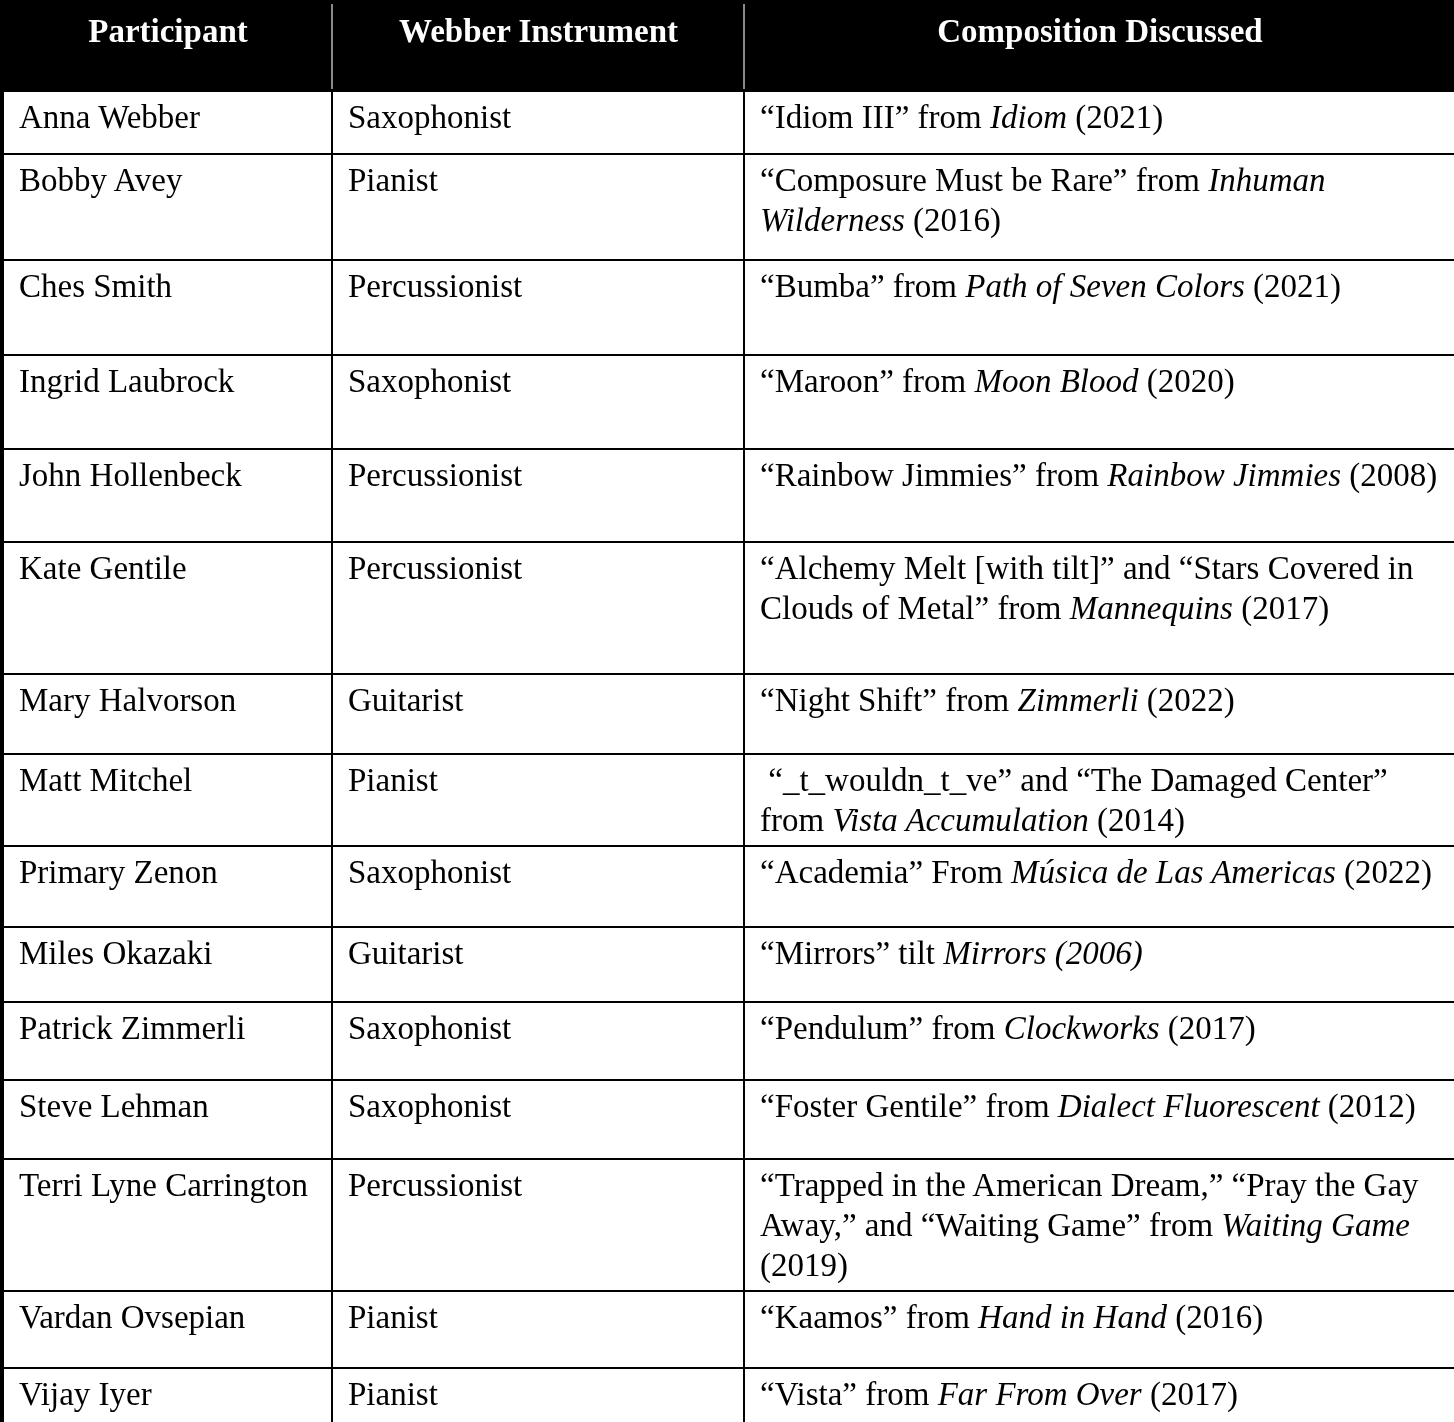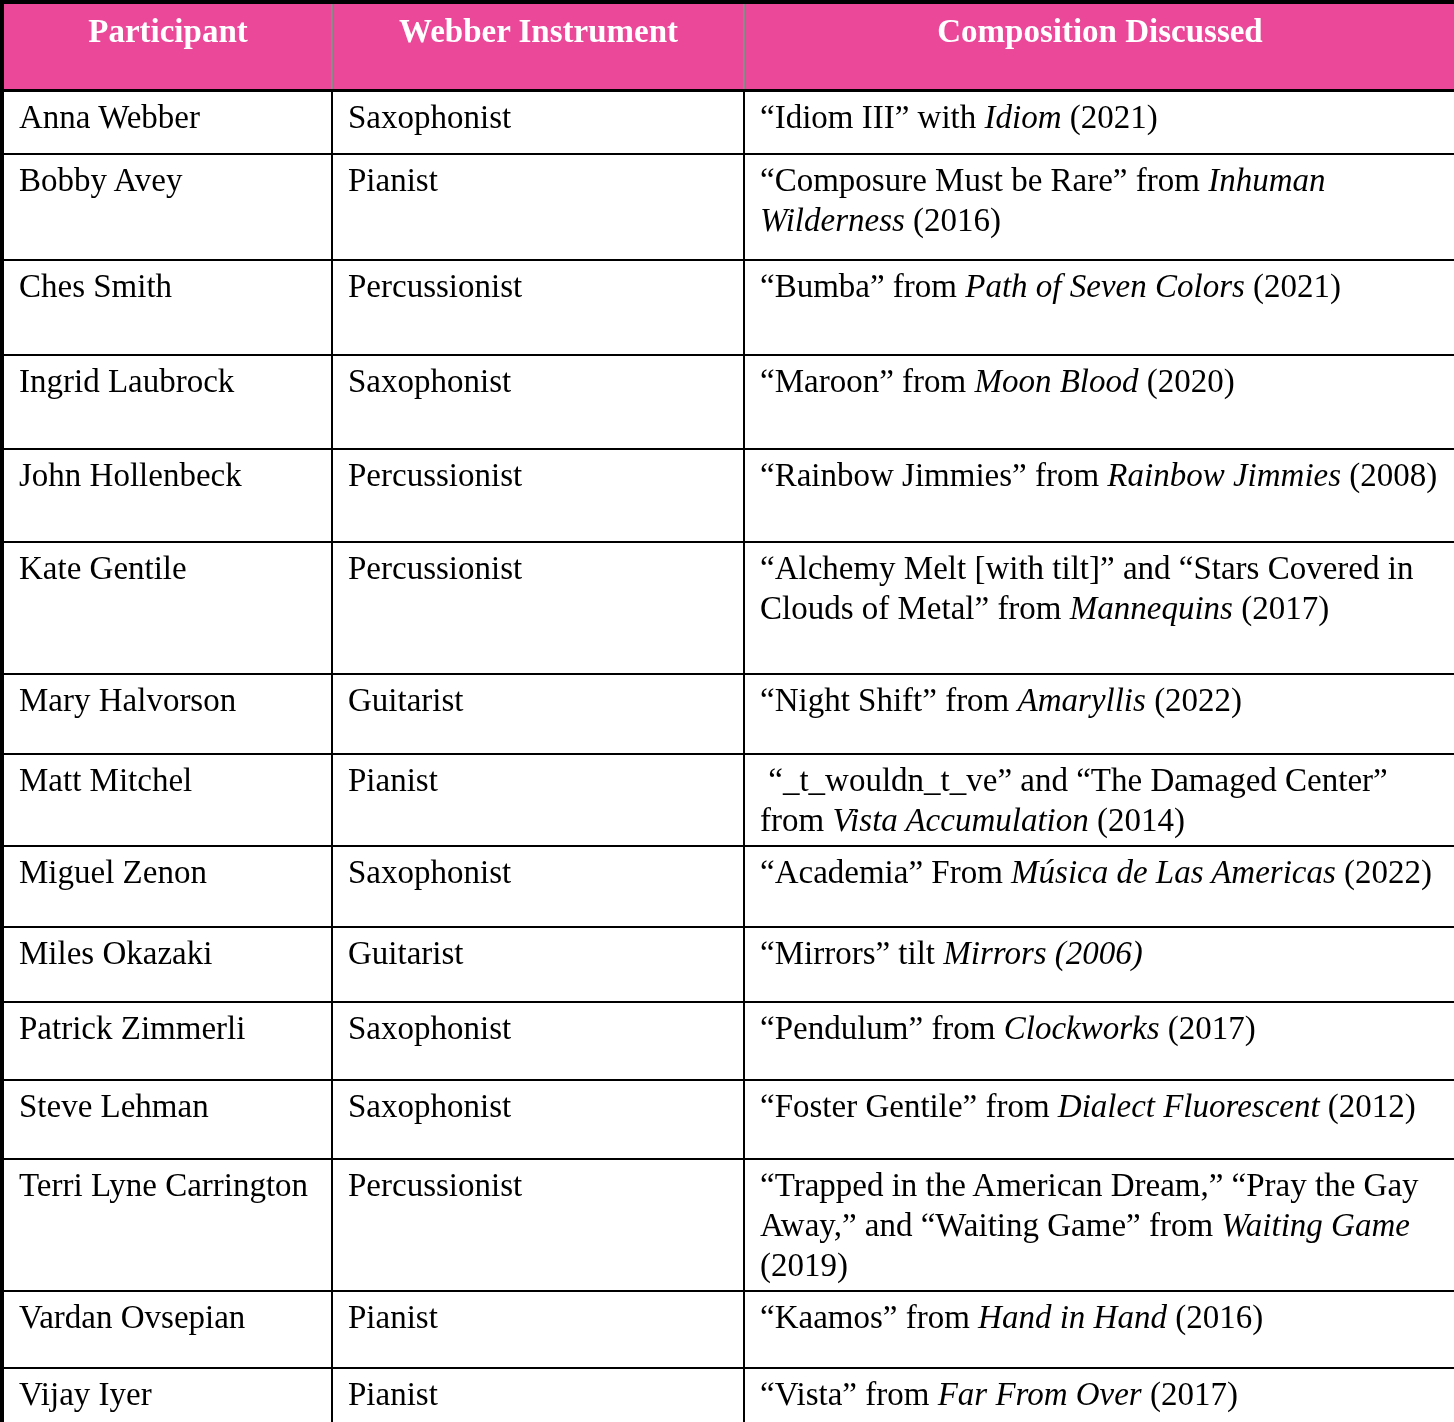--- a/index.html
+++ b/index.html
@@ -27,21 +27,21 @@
     border: 2px solid #000000;
     vertical-align: top;
     padding: 5px 14px 5px 15px;
     overflow: hidden;
     word-wrap: break-word;
   }
   table.doc-table thead tr {
     height: 88px;
   }
   table.doc-table th {
-    background: #ec4899;
+    background: #000000;
     color: #ffffff;
     font-weight: bold;
     text-align: center;
     padding-top: 7px;
     border-left: 2px solid #8a8a8a;
     border-right: 2px solid #8a8a8a;
     border-top: 4px solid #000000;
     border-bottom: 3px solid #000000;
   }
   table.doc-table th:first-child { border-left: 4px solid #000000; }
@@ -76,21 +76,21 @@
     <tr>
       <th>Participant</th>
       <th>Webber Instrument</th>
       <th>Composition Discussed</th>
     </tr>
   </thead>
   <tbody>
       <tr>
         <td>Anna Webber</td>
         <td>Saxophonist</td>
-        <td><span>“Idiom III” with </span><span class="album-italic">Idiom</span><span> (2021)</span></td>
+        <td><span>“Idiom III” from </span><span class="album-italic">Idiom</span><span> (2021)</span></td>
       </tr>
       <tr>
         <td>Bobby Avey</td>
         <td>Pianist</td>
         <td><span>“Composure Must be Rare” from </span><span class="album-italic">Inhuman Wilderness</span><span> (2016)</span></td>
       </tr>
       <tr>
         <td>Ches Smith</td>
         <td>Percussionist</td>
         <td><span>“Bumba” from </span><span class="album-italic">Path of Seven Colors</span><span> (2021)</span></td>
@@ -106,29 +106,29 @@
         <td><span>“Rainbow Jimmies” from </span><span class="album-italic">Rainbow Jimmies</span><span> (2008)</span></td>
       </tr>
       <tr>
         <td>Kate Gentile</td>
         <td>Percussionist</td>
         <td><span>“Alchemy Melt [with tilt]” and “Stars Covered in Clouds of Metal” from </span><span class="album-italic">Mannequins</span><span> (2017)</span></td>
       </tr>
       <tr>
         <td>Mary Halvorson</td>
         <td>Guitarist</td>
-        <td><span>“Night Shift” from </span><span class="album-italic">Amaryllis</span><span> (2022)</span></td>
+        <td><span>“Night Shift” from </span><span class="album-italic">Zimmerli</span><span> (2022)</span></td>
       </tr>
       <tr>
         <td>Matt Mitchel</td>
         <td>Pianist</td>
         <td><span>&nbsp;“_t_wouldn_t_ve” and “The Damaged Center” from </span><span class="album-italic">Vista Accumulation</span><span> (2014)</span></td>
       </tr>
       <tr>
-        <td>Miguel Zenon</td>
+        <td>Primary Zenon</td>
         <td>Saxophonist</td>
         <td><span>“Academia” From </span><span class="album-italic">Música de Las Americas</span><span> (2022)</span></td>
       </tr>
       <tr>
         <td>Miles Okazaki</td>
         <td>Guitarist</td>
         <td><span>“Mirrors” tilt </span><span class="album-italic">Mirrors (2006)</span></td>
       </tr>
       <tr>
         <td>Patrick Zimmerli</td>

